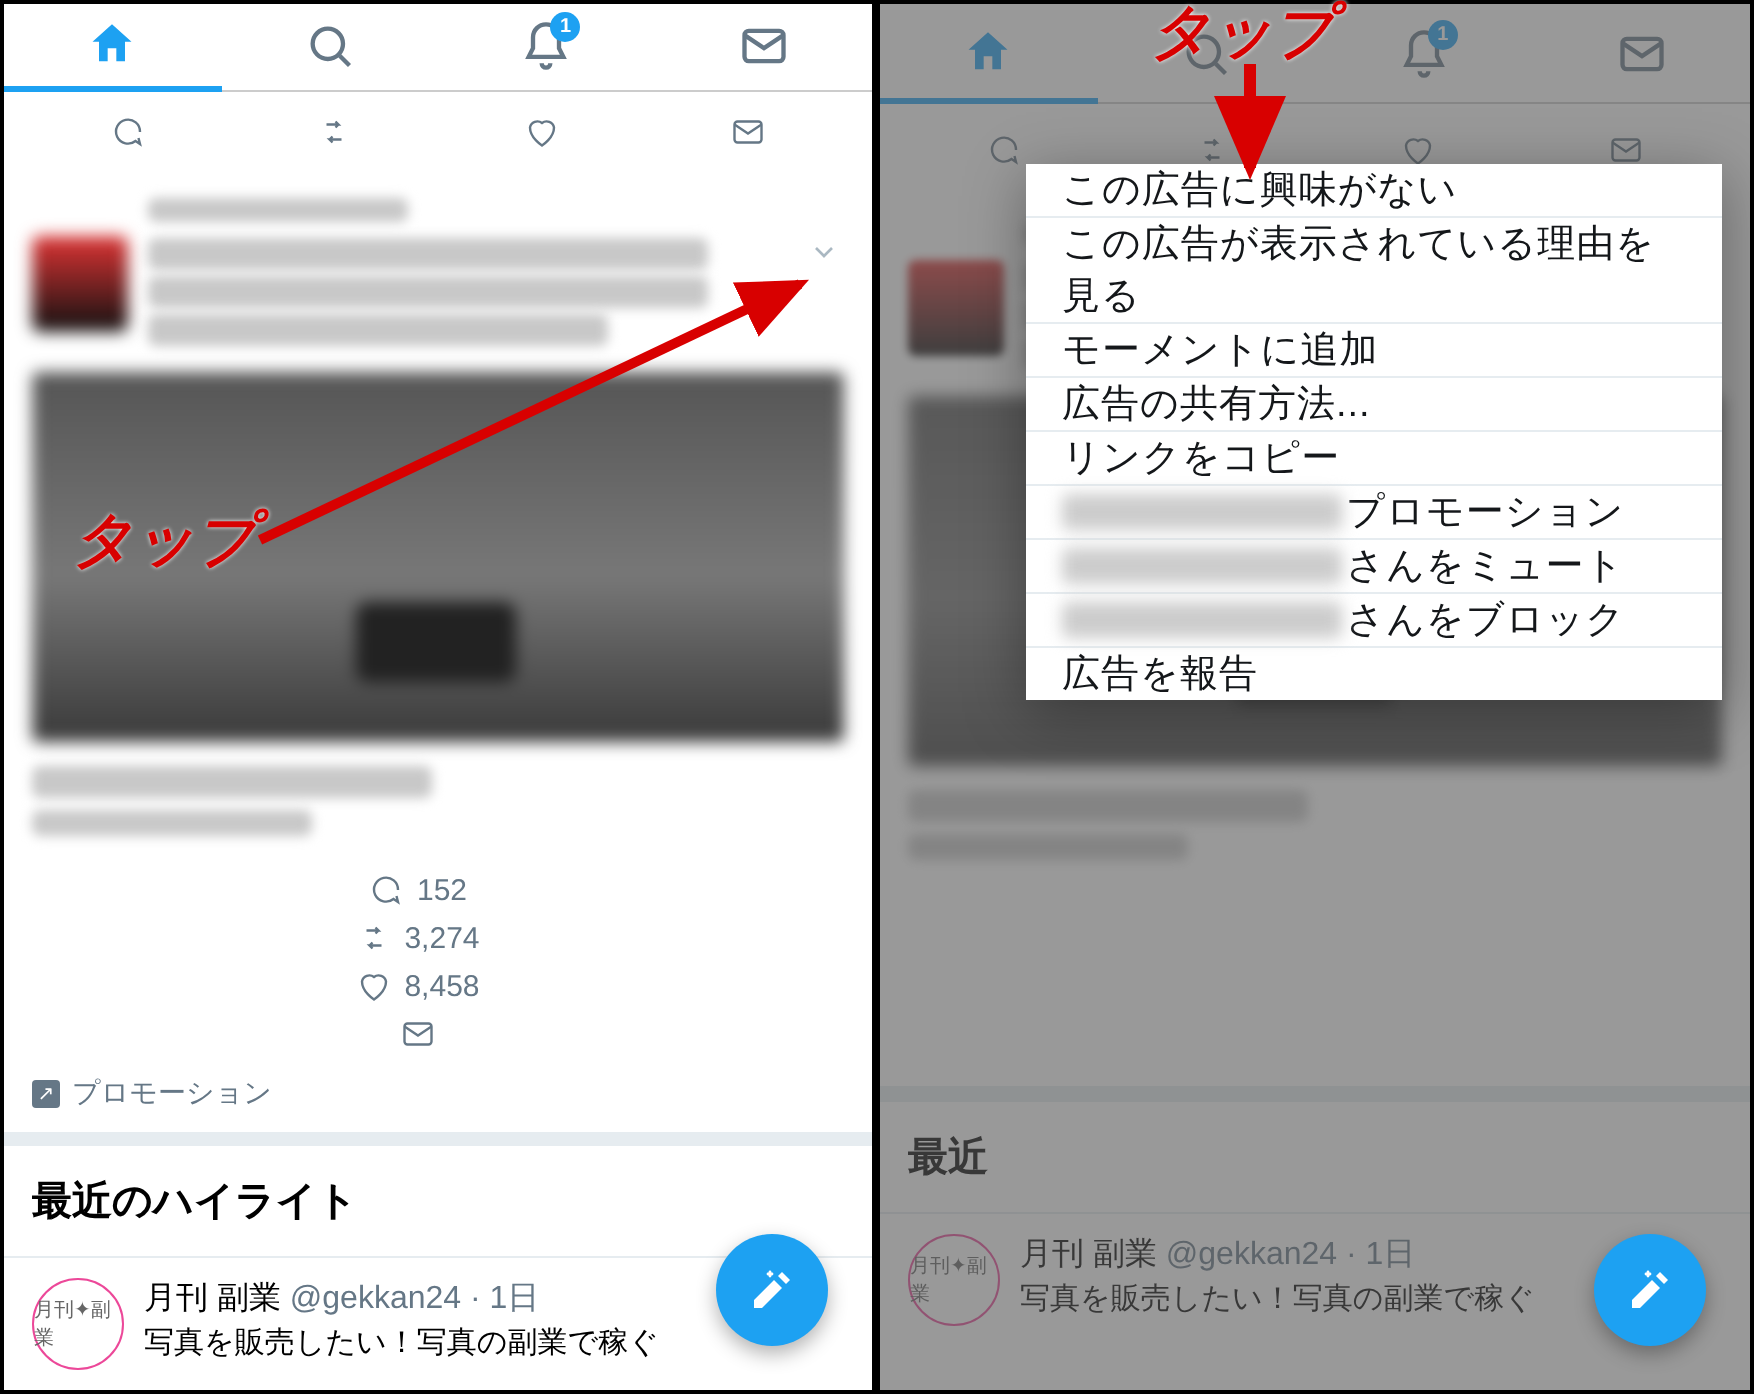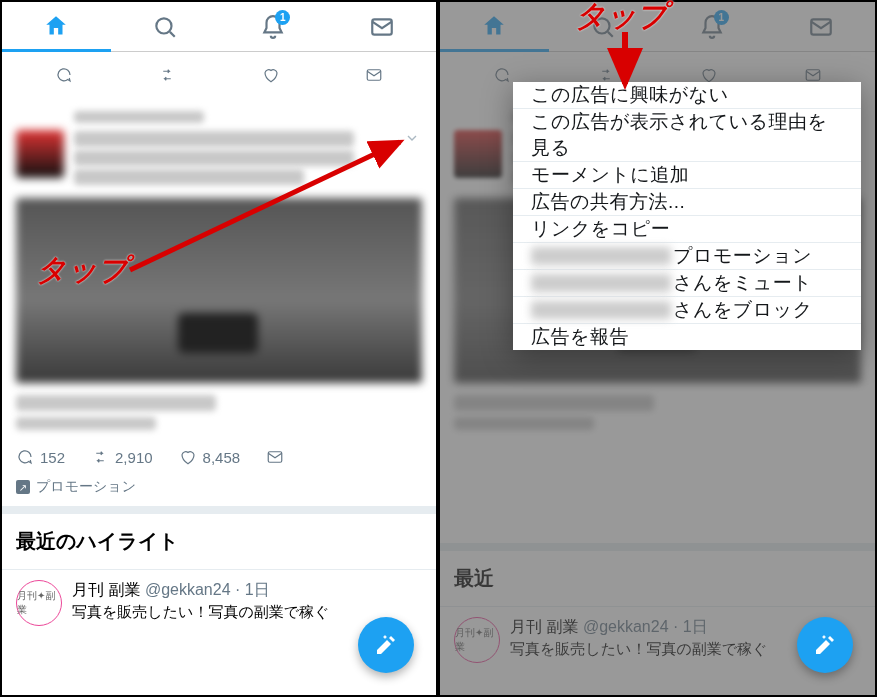--- a/index.html
+++ b/index.html
@@ -26,21 +26,21 @@
 .bt2 { width:280px; height:16px; }
 .bt3 { width:280px; height:16px; }
 .bt4 { width:230px; height:16px; }
 .chevron { position:absolute; top:32px; right:16px; color:#aab8c2; }
 .chevron svg { width:16px; height:16px; }
 .media { margin:10px 0 0 0; height:185px; background:linear-gradient(#555 0%,#777 55%,#3a3a3a 100%); border-radius:3px; filter:blur(4px); position:relative; }
 .media::after { content:""; position:absolute; bottom:30px; left:40%; width:80px; height:40px; background:#222; border-radius:6px; }
 .bt5 { width:200px; height:16px; margin-top:12px; }
 .bt6 { width:140px; height:13px; margin-top:6px; }
 
-.stats { display:flex; align-items:center; gap:6px; margin-top:18px; color:#657786; font-size:15px; }
+.stats { display:flex; align-items:center; gap:6px; margin-top:18px; color:#657786; font-size:15px;flex-direction:column; }
 .stats .grp { display:flex; align-items:center; gap:6px; margin-right:20px; }
 .stats svg { width:18px; height:18px; stroke:#657786; fill:none; }
 .promo { margin-top:12px; color:#657786; font-size:14px; display:flex; align-items:center; gap:6px; }
 .promo .box { width:14px; height:14px; background:#657786; border-radius:2px; display:inline-flex; align-items:center; justify-content:center; color:#fff; font-size:10px; }
 
 .section-div { height:8px; background:#e6ecf0; }
 .section-head { padding:14px 14px; font-size:20px; font-weight:700; border-bottom:1px solid #e6ecf0; }
 .item-row { display:flex; padding:10px 14px; }
 .round-av { width:46px; height:46px; border-radius:50%; border:1px solid #ec4899; margin-right:10px; display:flex; align-items:center; justify-content:center; font-size:10px; color:#666; background:#fff; }
 .item-text .line1 { font-size:16px; }
@@ -146,21 +146,21 @@
       <div class="grp">
         <svg viewBox="0 0 24 24" stroke-width="1.6">
             <path d="M20 12a8 8 0 1 0-3 6l3 2-1-4"></path>
           </svg>
         <span>152</span>
       </div>
       <div class="grp">
         <svg viewBox="0 0 24 24" stroke-width="1.6">
             <path d="M7 7h8l-2-2m2 2-2 2M17 17H9l2 2m-2-2 2-2"></path>
           </svg>
-        <span>2,910</span>
+        <span>3,274</span>
       </div>
       <div class="grp">
         <svg viewBox="0 0 24 24" stroke-width="1.6">
             <path d="M12 21s-8-5-8-12a5 5 0 0 1 8-3 5 5 0 0 1 8 3c0 7-8 12-8 12z"></path>
           </svg>
         <span>8,458</span>
       </div>
       <div class="grp">
         <svg viewBox="0 0 24 24" stroke-width="1.6">
             <rect x="3" y="5" width="18" height="14" rx="2"></rect>

